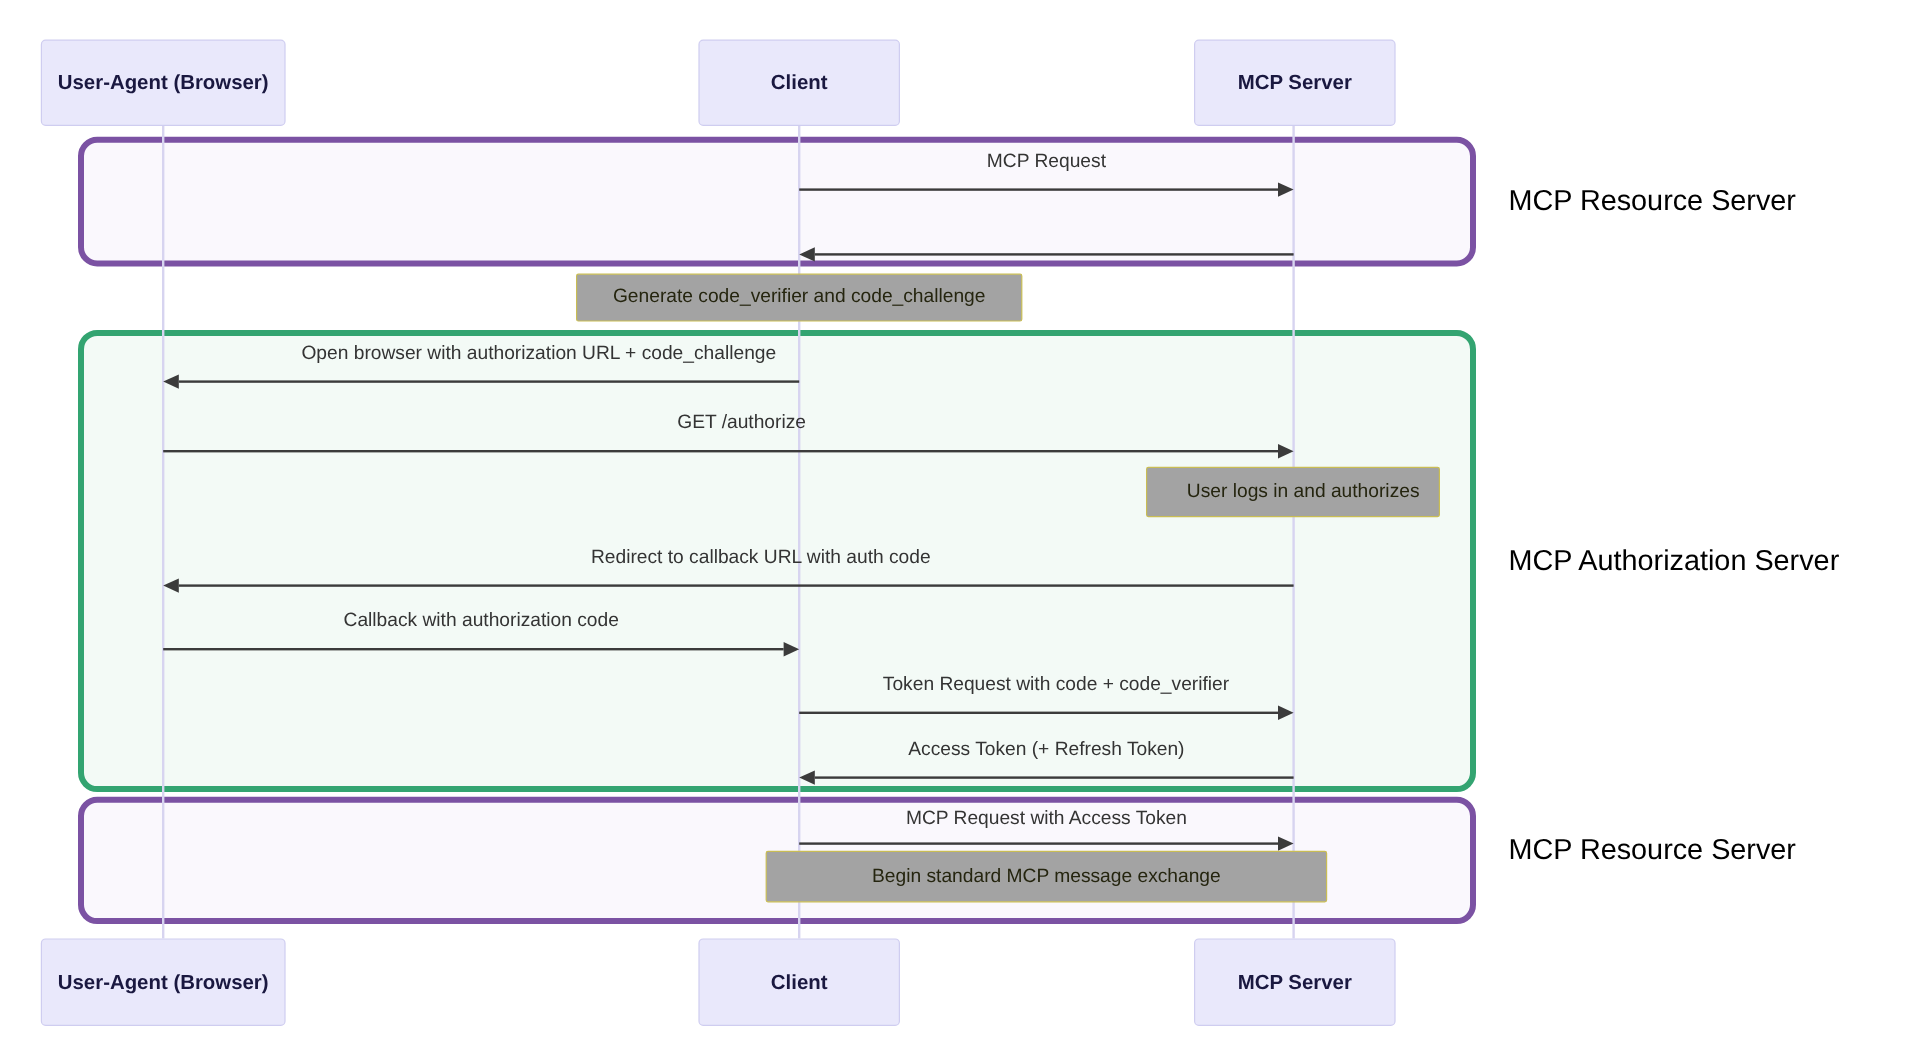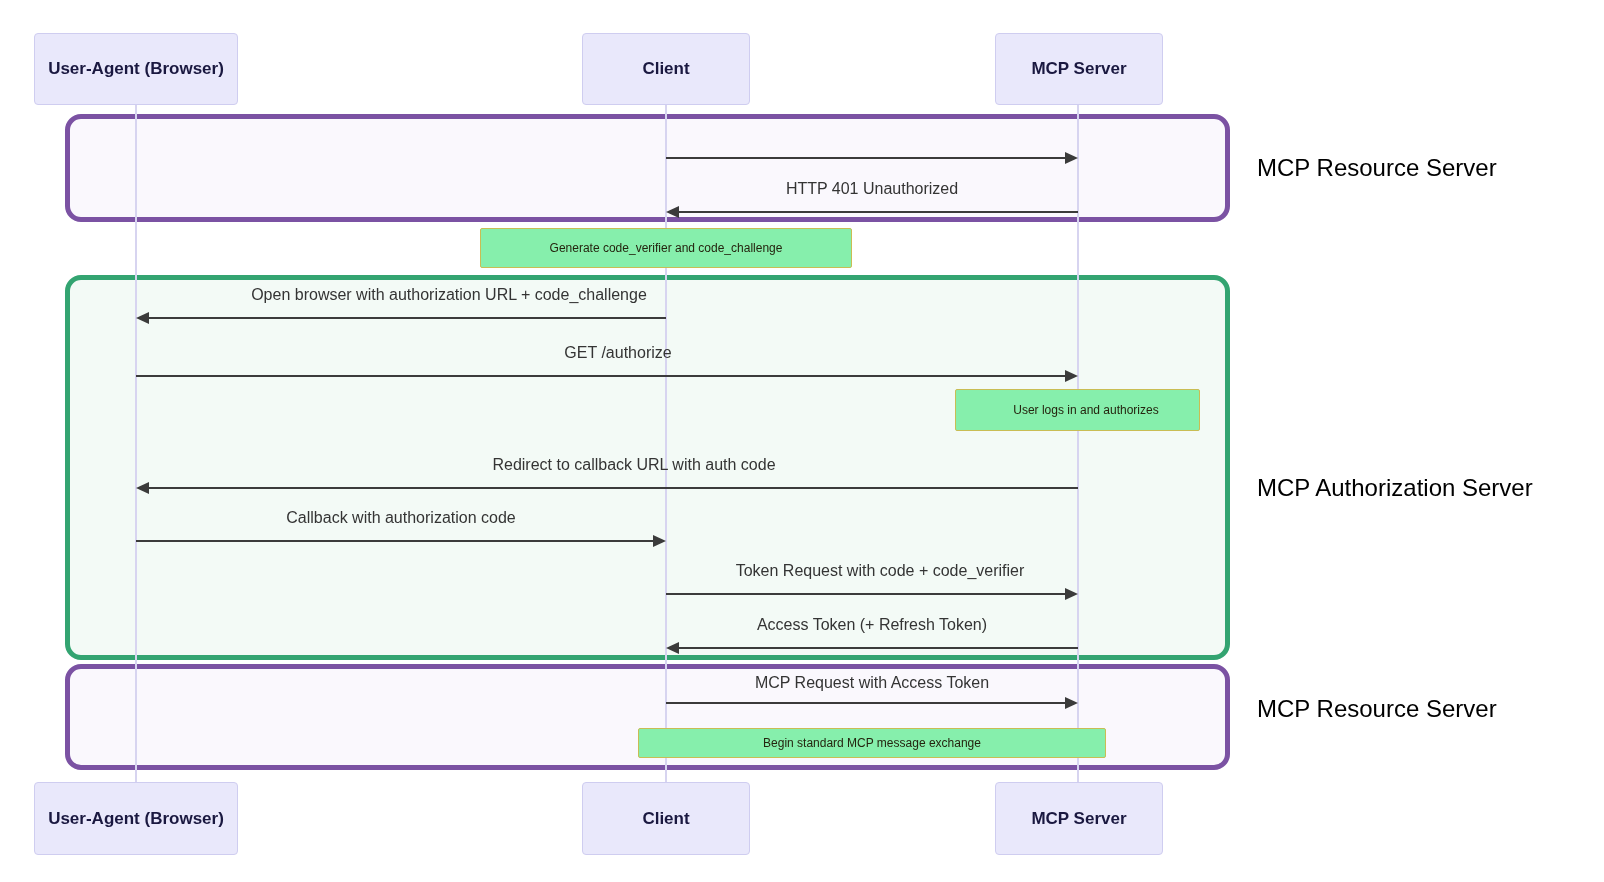--- a/index.html
+++ b/index.html
@@ -33,48 +33,48 @@
   .m2-label{left:666px;top:180px;width:412px;} .m2-line{left:679px;top:211px;width:399px;} .m2-head{left:666px;top:206px;}
   .m3-label{left:136px;top:286px;width:626px;} .m3-line{left:149px;top:317px;width:517px;} .m3-head{left:136px;top:312px;}
   .m4-label{left:136px;top:344px;width:942px;padding-left:11px;} .m4-line{left:136px;top:375px;width:929px;} .m4-head{left:1065px;top:370px;}
   .m5-label{left:136px;top:456px;width:996px;} .m5-line{left:149px;top:487px;width:929px;} .m5-head{left:136px;top:482px;}
   .m6-label{left:136px;top:509px;width:530px;} .m6-line{left:136px;top:540px;width:517px;} .m6-head{left:653px;top:535px;}
   .m7-label{left:666px;top:562px;width:428px;} .m7-line{left:666px;top:593px;width:399px;} .m7-head{left:1065px;top:588px;}
   .m8-label{left:666px;top:616px;width:412px;} .m8-line{left:679px;top:647px;width:399px;} .m8-head{left:666px;top:642px;}
   .m9-label{left:666px;top:674px;width:412px;} .m9-line{left:666px;top:702px;width:399px;} .m9-head{left:1065px;top:697px;}
   
   .note{
-    position:absolute;box-sizing:border-box;background:#86efac;border:1px solid #C9BD54;
+    position:absolute;box-sizing:border-box;background:#a3a3a3;border:1px solid #C9BD54;
     border-radius:2px;display:flex;align-items:center;justify-content:center;
-    font-size:12px;font-weight:500;color:#25250F;white-space:nowrap;
+    font-size:16px;font-weight:500;color:#25250F;white-space:nowrap;
   }
   .nA{left:480px;top:228px;width:372px;height:40px;}
   .nB{left:955px;top:389px;width:245px;height:42px;padding-left:17px;}
-  .nC{left:638px;top:728px;width:468px;height:30px;}
+  .nC{left:638px;top:709px;width:468px;height:43px;}
   
   .rlabel{position:absolute;left:1257px;font-size:24px;font-weight:400;color:#000000;white-space:nowrap;line-height:32px;}
-  .rl1{top:152px;} .rl2{top:472px;} .rl3{top:693px;}
+  .rl1{top:152px;} .rl2{top:452px;} .rl3{top:693px;}
 </style>
 </head>
 <body>
 
 <div class="canvas">
 
   <div class="frame f1"></div>
   <div class="frame f2"></div>
   <div class="frame f3"></div>
 
   <div class="ll ll-ua"></div>
   <div class="ll ll-client"></div>
   <div class="ll ll-mcp"></div>
 
+  <div class="msg-label m1-label">MCP Request</div>
   <div class="msg-line m1-line"></div>
   <div class="head right m1-head"></div>
 
-  <div class="msg-label m2-label">HTTP 401 Unauthorized</div>
   <div class="msg-line m2-line"></div>
   <div class="head left m2-head"></div>
 
   <div class="msg-label m3-label">Open browser with authorization URL + code_challenge</div>
   <div class="msg-line m3-line"></div>
   <div class="head left m3-head"></div>
 
   <div class="msg-label m4-label">GET /authorize</div>
   <div class="msg-line m4-line"></div>
   <div class="head right m4-head"></div>

